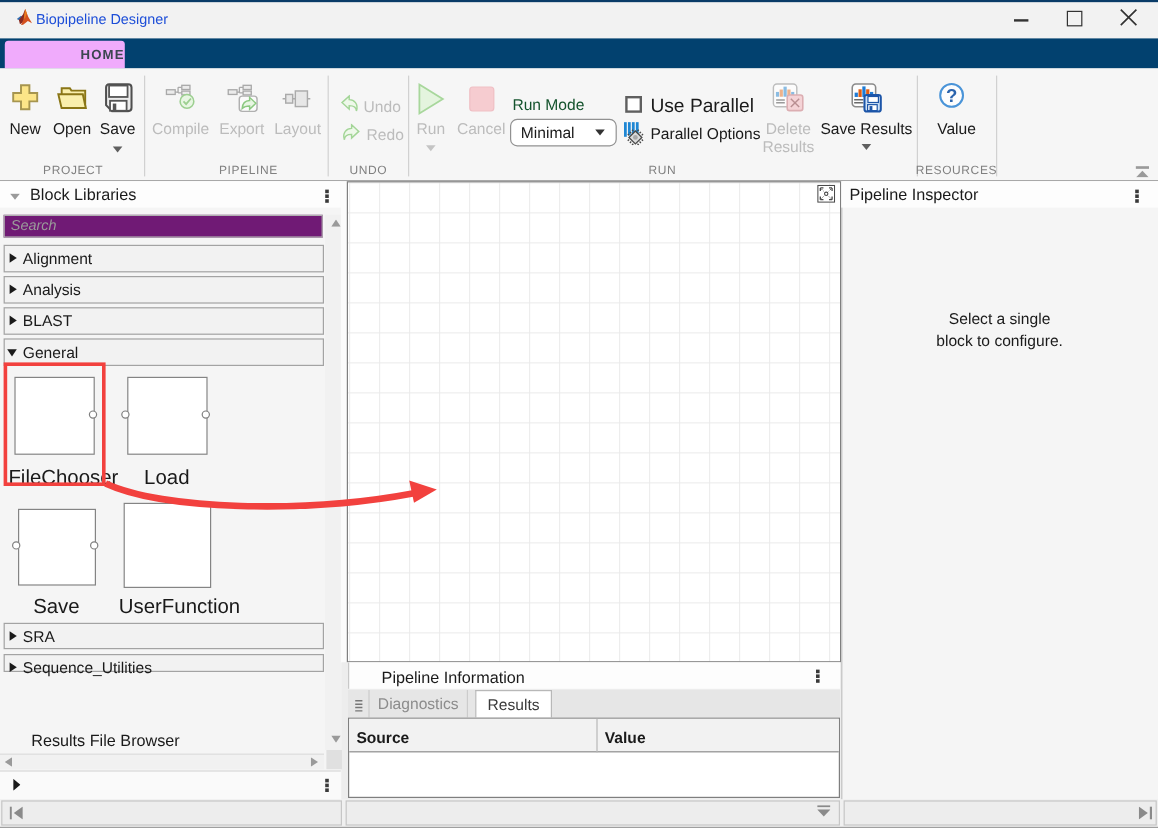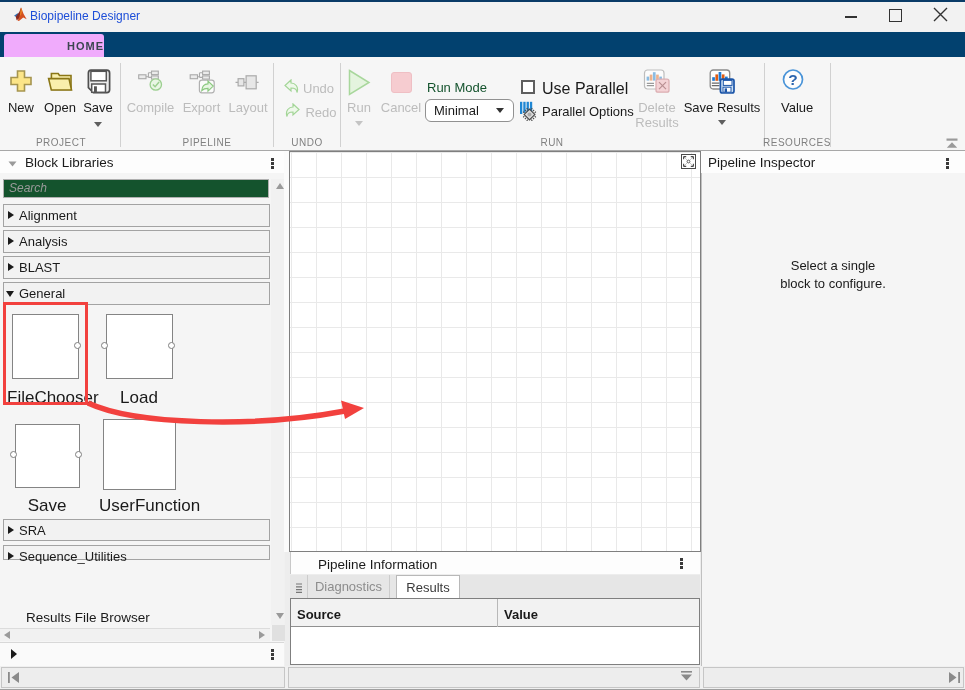--- a/index.html
+++ b/index.html
@@ -192,21 +192,21 @@
   <path d="M6,4.2 L11.2,9.8 H0.8 Z" fill="#9a9a9a"></path>
 </svg>
 
 <div class="abs" style="left:0; top:151px; width:284px; height:515px; background:#f5f5f5;"></div>
 <div class="abs" style="left:0; top:151px; width:284px; height:22px; background:#fdfdfd;"></div>
 <svg class="abs" style="left:8px; top:161px;" width="9" height="6" viewBox="0 0 9 6">
     <path d="M0.5,0.5 L8.5,0.5 L4.5,5.5 Z" fill="#9a9a9a"></path>
   </svg>
 <div class="abs panelhead" style="left:25px; top:155px;">Block Libraries</div>
 <div class="dots3" style="left:271px; top:158px;"></div>
-<div class="abs" style="left:3px; top:179px; width:266px; height:19px; background:#14532d; border:1px solid #b0b0b0; font-size:12px; color:#9a9a9a; font-style:italic; line-height:17px; padding-left:5px;">Search</div>
+<div class="abs" style="left:3px; top:179px; width:266px; height:19px; background:#701a75; border:1px solid #b0b0b0; font-size:12px; color:#9a9a9a; font-style:italic; line-height:17px; padding-left:5px;">Search</div>
 
 <div class="abs scrolltrack" style="left:271px; top:179px; width:13px; height:446px;"></div>
 <svg class="abs" style="left:276px; top:183px;" width="8" height="6" viewBox="0 0 8 6">
     <path d="M4,0 L8,6 H0 Z" fill="#9a9a9a"></path>
   </svg>
 <svg class="abs" style="left:276px; top:613px;" width="8" height="6" viewBox="0 0 8 6">
     <path d="M4,6 L8,0 H0 Z" fill="#9a9a9a"></path>
   </svg>
 
 <div class="cat" style="top:204px;"><span class="tri"></span>Alignment</div>

